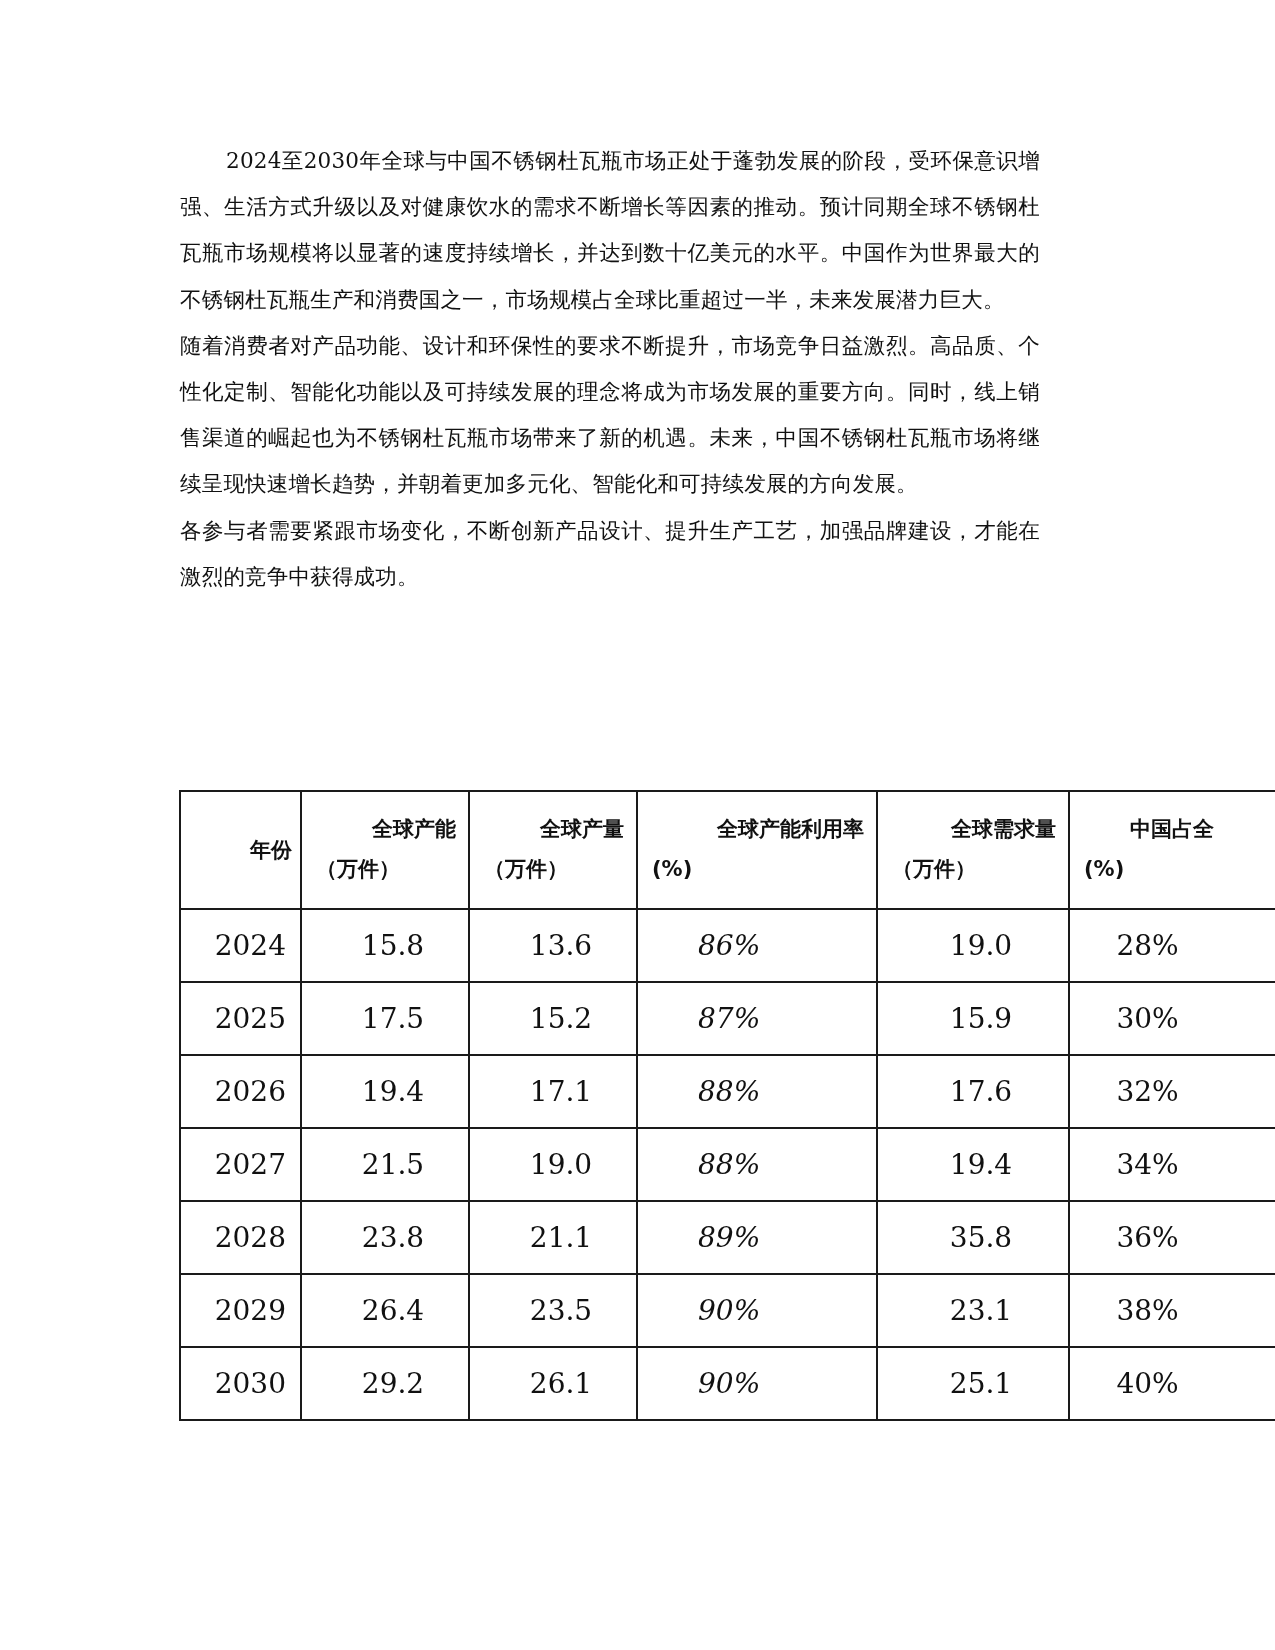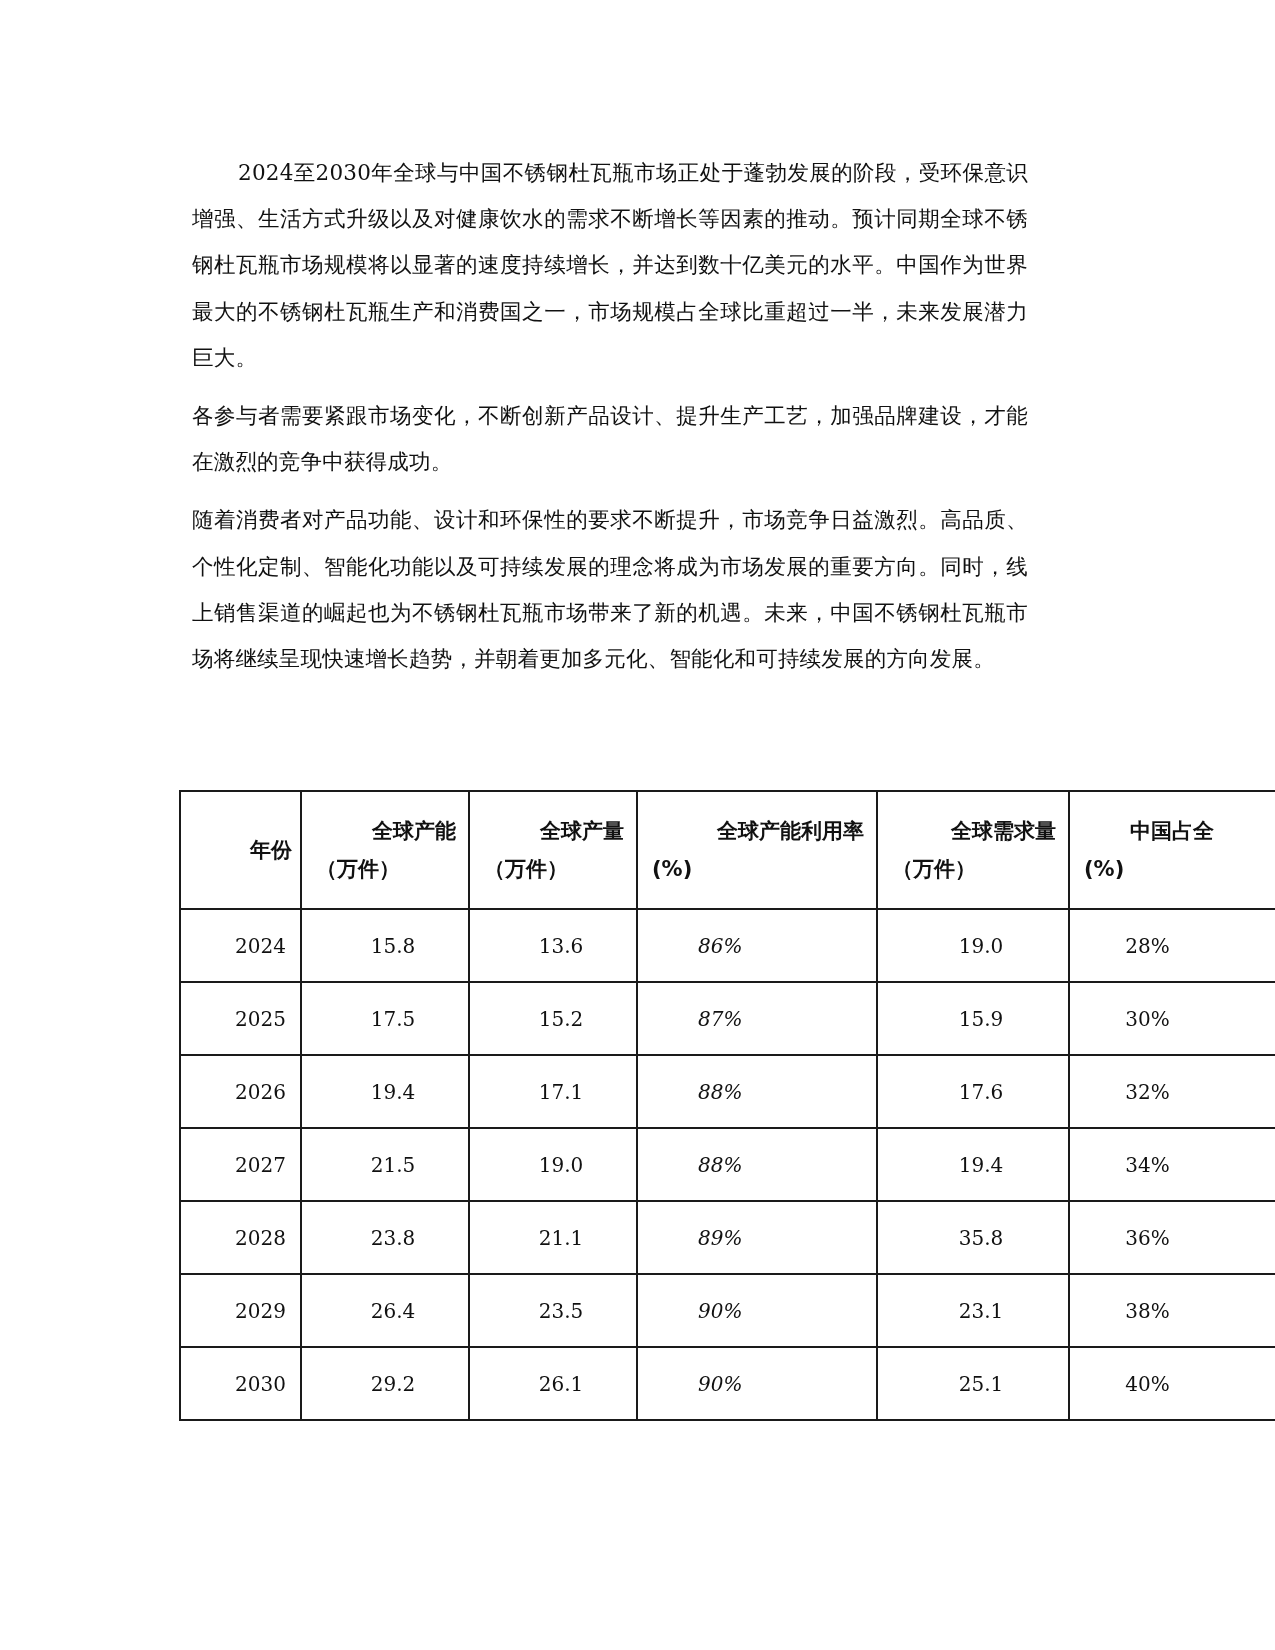--- a/index.html
+++ b/index.html
@@ -23,21 +23,21 @@
     .body-text {
       position: absolute;
       left: 180px;
       top: 138px;
       width: 860px;
       font-size: 21.5px;
       line-height: 46.2px;
       letter-spacing: 0.2px;
     }
     .body-text p {
-      margin: 12px;
+      margin: 0;
       text-align: justify;
     }
     .body-text p.indent {
       text-indent: 46px;
     }
     .data-table {
       position: absolute;
       left: 179px;
       top: 790px;
       border-collapse: collapse;
@@ -55,34 +55,35 @@
       font-weight: bold;
       font-size: 21px;
       text-align: left;
       position: relative;
     }
     .data-table th .h1 {
       display: block;
       text-align: right;
       padding-right: 12px;
       line-height: 30px;
+      font-family: Liberation Mono, monospace;
     }
     .data-table th .h2 {
       display: block;
       padding-left: 14px;
       margin-top: 8px;
       line-height: 30px;
     }
     .data-table th.year-head {
       text-align: right;
       padding-right: 8px;
     }
     .data-table td {
       height: 71px;
-      font-size: 20px;
+      font-size: 28px;
     }
     .data-table td.year {
       text-align: right;
       padding-right: 14px;
     }
     .data-table td.num {
       text-align: center;
       padding-left: 16px;
     }
     .data-table td.pct {
@@ -91,22 +92,22 @@
       font-style: italic;
     }
   </style>
 </head>
 <body>
 
 <div class="page">
 
   <div class="body-text">
     <p class="indent">2024至2030年全球与中国不锈钢杜瓦瓶市场正处于蓬勃发展的阶段，受环保意识增强、生活方式升级以及对健康饮水的需求不断增长等因素的推动。预计同期全球不锈钢杜瓦瓶市场规模将以显著的速度持续增长，并达到数十亿美元的水平。中国作为世界最大的不锈钢杜瓦瓶生产和消费国之一，市场规模占全球比重超过一半，未来发展潜力巨大。</p>
+    <p>随着消费者对产品功能、设计和环保性的要求不断提升，市场竞争日益激烈。高品质、个性化定制、智能化功能以及可持续发展的理念将成为市场发展的重要方向。同时，线上销售渠道的崛起也为不锈钢杜瓦瓶市场带来了新的机遇。未来，中国不锈钢杜瓦瓶市场将继续呈现快速增长趋势，并朝着更加多元化、智能化和可持续发展的方向发展。</p>
     <p>各参与者需要紧跟市场变化，不断创新产品设计、提升生产工艺，加强品牌建设，才能在激烈的竞争中获得成功。</p>
-    <p>随着消费者对产品功能、设计和环保性的要求不断提升，市场竞争日益激烈。高品质、个性化定制、智能化功能以及可持续发展的理念将成为市场发展的重要方向。同时，线上销售渠道的崛起也为不锈钢杜瓦瓶市场带来了新的机遇。未来，中国不锈钢杜瓦瓶市场将继续呈现快速增长趋势，并朝着更加多元化、智能化和可持续发展的方向发展。</p>
   </div>
 
   <table class="data-table">
     <colgroup>
       <col style="width:121px">
       <col style="width:168px">
       <col style="width:168px">
       <col style="width:240px">
       <col style="width:192px">
       <col style="width:241px">

